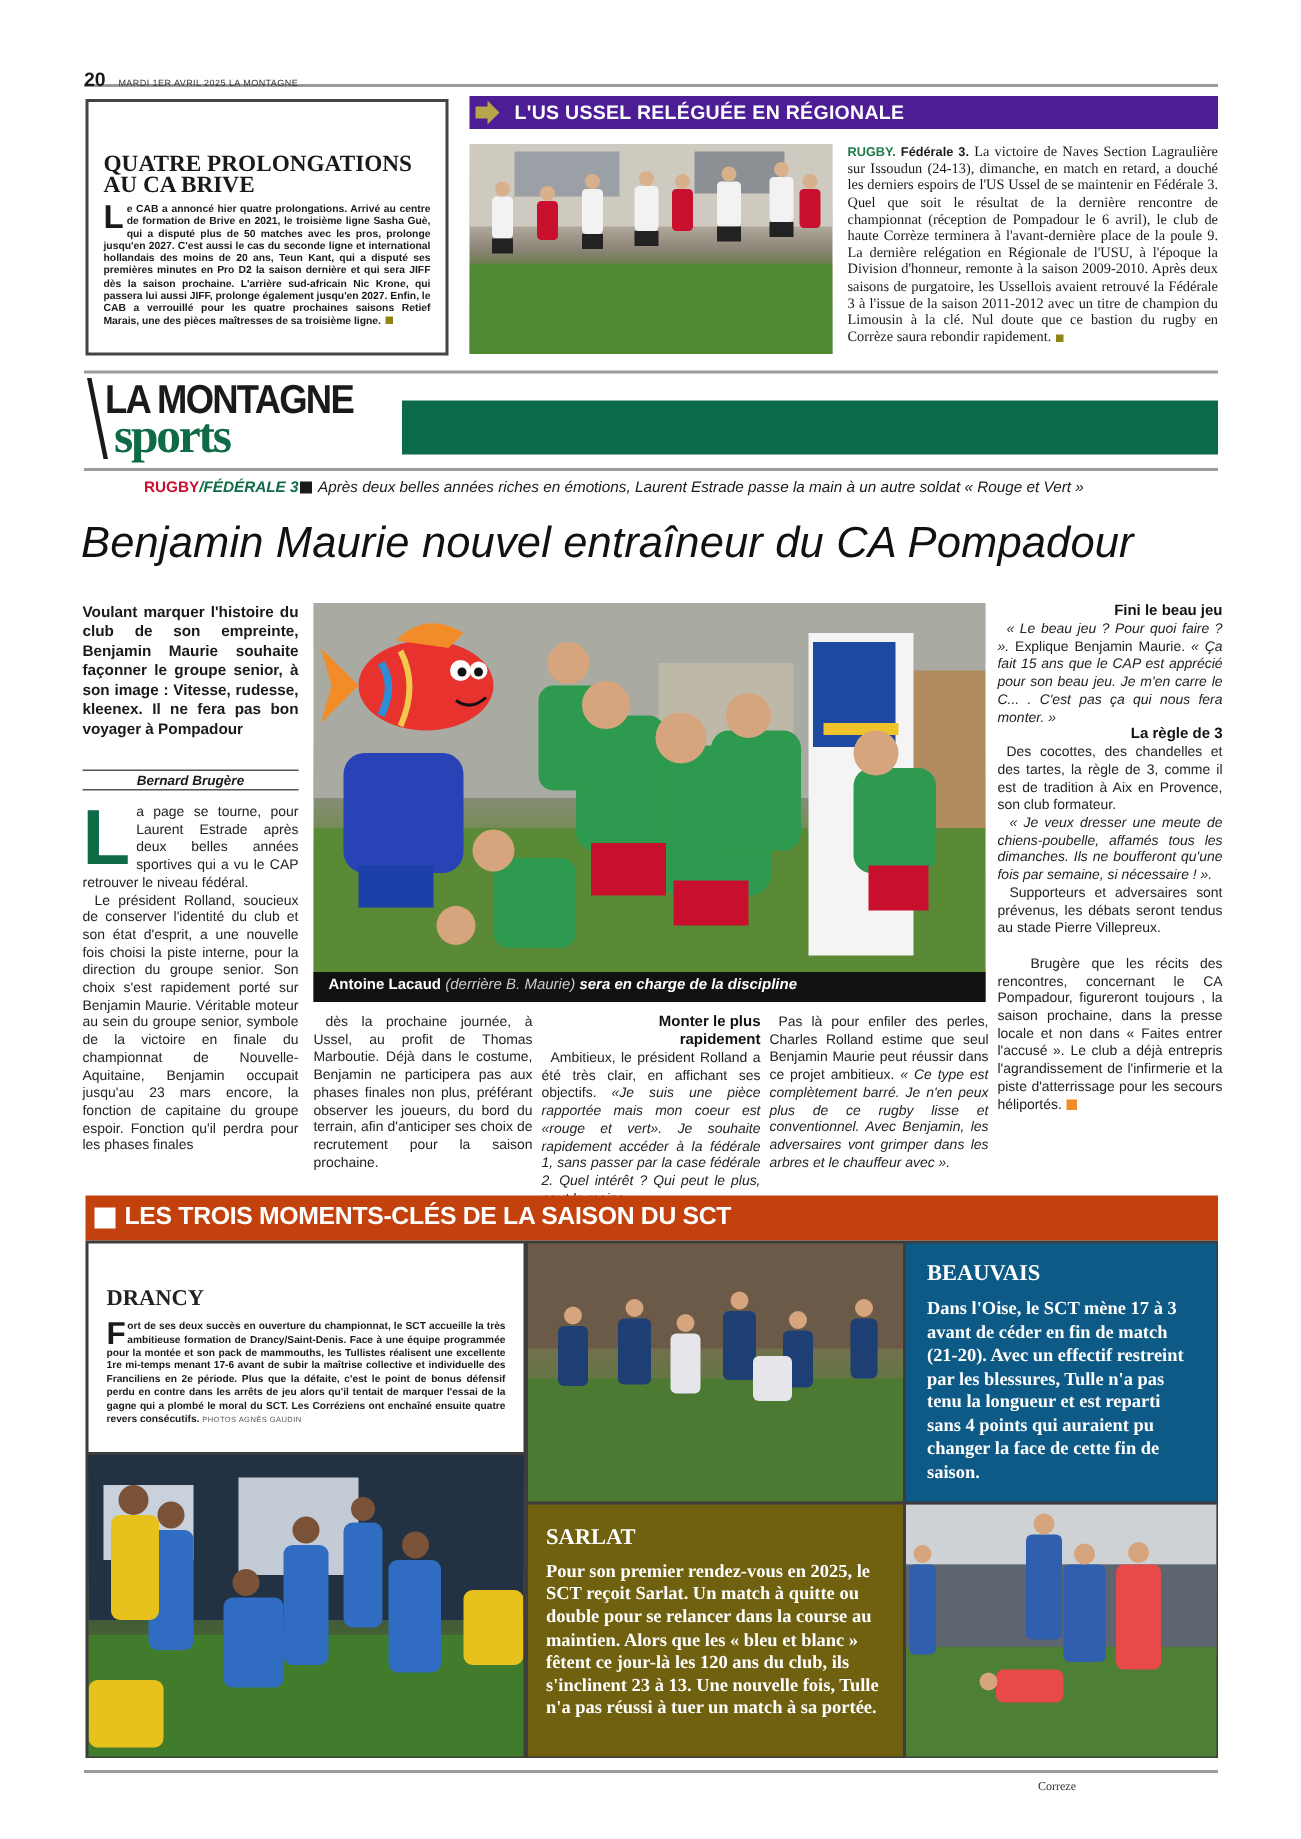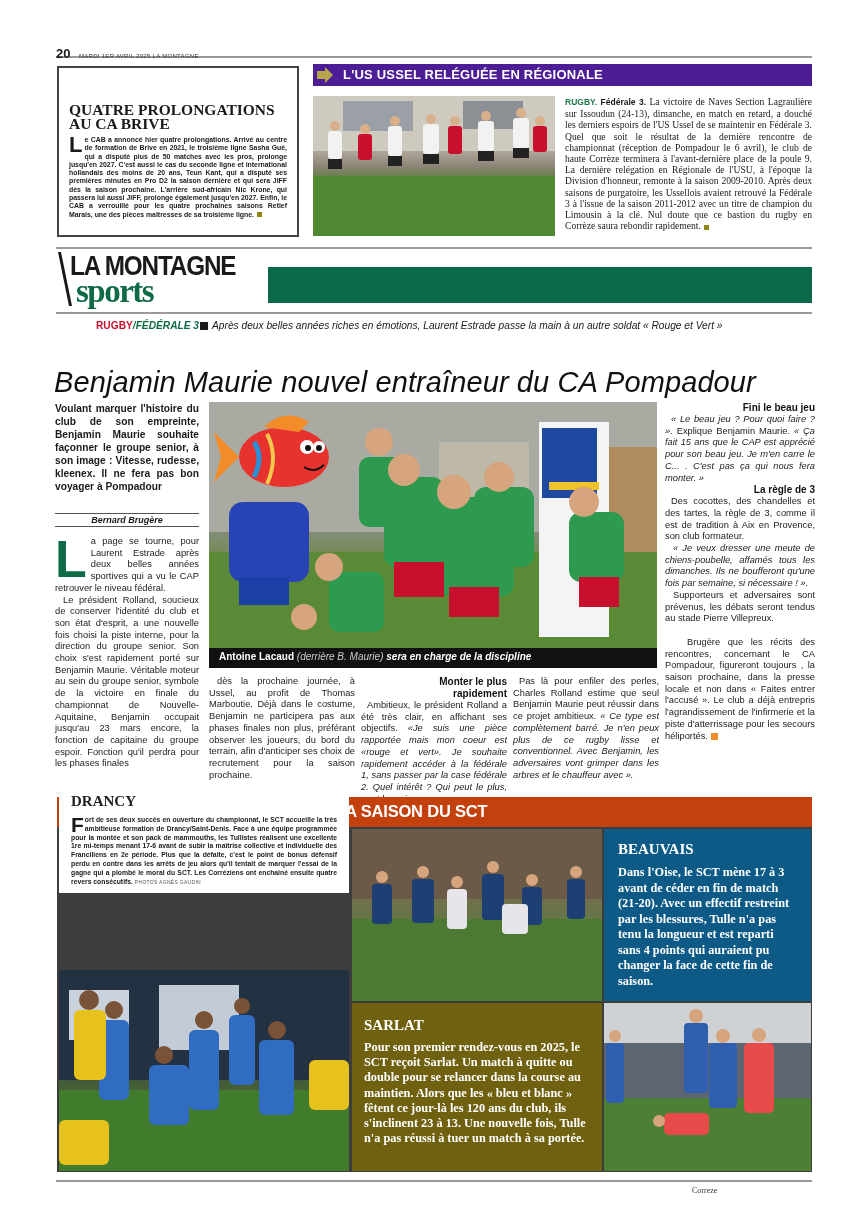--- a/index.html
+++ b/index.html
@@ -38,21 +38,21 @@
   .logo .sp { position: absolute; left: 18px; top: 23px; font-family: "Liberation Serif", serif; font-weight: bold; font-size: 33px; letter-spacing: -1.5px; color: #0f6b46; line-height: 32px; }
   .green-band { left: 268px; top: 267px; width: 544px; height: 36px; background: #0a6a4b; }
   .rule-bot { left: 56px; top: 312px; width: 756px; height: 2px; background: #9a9a9a; }
 
   .kicker-line { left: 56px; top: 320px; width: 760px; font-size: 10.2px; white-space: nowrap; margin-left: 40px; }
   .kicker-line .k1 { color: #c8102e; font-weight: bold; }
   .kicker-line .k2 { color: #0f6b46; font-weight: bold; font-style: italic; }
   .kicker-line .sq { display: inline-block; width: 8px; height: 8px; background: #1a1a1a; margin: 0 4px 0 1px; vertical-align: -0.5px; }
   .kicker-line .txt { font-style: italic; }
 
-  .headline { left: 54px; top: 346px; width: 770px; font-size: 29px; font-style: italic; font-weight: normal; letter-spacing: 0.1px; white-space: nowrap; color: #111; margin-top: 20px; }
+  .headline { left: 54px; top: 346px; width: 770px; font-size: 29px; font-style: italic; font-weight: normal; letter-spacing: 0.1px; white-space: nowrap; color: #111; }
 
   
   .col { font-size: 9.3px; line-height: 11.7px; text-align: justify; color: #222; }
   .lead { left: 55px; top: 402px; width: 144px; font-size: 10.2px; line-height: 13px; font-weight: bold; text-align: justify; }
   .byline { left: 55px; top: 513px; width: 144px; border-top: 1px solid #555; border-bottom: 1px solid #555; text-align: center; font-size: 9px; font-style: italic; font-weight: bold; padding: 1px 0; }
   .col1 { left: 55px; top: 536px; width: 144px; }
   .bigL { float: left; font-size: 52px; line-height: 42px; color: #0f6b46; font-weight: bold; margin: 2px 4px 0 0; }
   .col p + p { text-indent: 8px; }
 
   .photo { left: 209px; top: 402px; width: 448px; height: 266px; overflow: hidden;
@@ -69,21 +69,21 @@
   .col h4 { font-size: 10px; line-height: 12px; font-weight: bold; color: #111; text-align: right; margin-left: 34px; }
   .col .i { font-style: italic; }
   .endsq-o { display: inline-block; width: 7px; height: 7px; background: #f28c28; margin-left: 3px; vertical-align: middle; }
 
   
   .moments-bar { left: 57px; top: 797px; width: 755px; height: 30px; background: #c2410c; color: #fff; }
   .moments-bar .sq { position: absolute; left: 6px; top: 8px; width: 14px; height: 14px; background: #fff; }
   .moments-bar .t { position: absolute; left: 26px; top: 5px; font-size: 16.5px; font-weight: bold; letter-spacing: -0.2px; }
   .moments-frame { left: 57px; top: 827px; width: 755px; height: 345px; background: #3d3d3d; }
 
-  .drancy { left: 59px; top: 787px; width: 290px; height: 106px; background: #fff; padding: 6px 12px; }
+  .drancy { left: 59px; top: 829px; width: 290px; height: 139px; background: #fff; padding: 29px 12px; }
   .drancy h3 { font-family: "Liberation Serif", serif; font-size: 15px; font-weight: bold; color: #222; }
   .drancy p { margin-top: 6px; font-size: 6.8px; line-height: 8.8px; font-weight: bold; text-align: justify; }
   .drancy .credit { font-size: 5px; font-weight: normal; letter-spacing: 0.3px; color: #555; }
   .dropF { float: left; font-size: 21px; line-height: 17px; font-weight: bold; margin-right: 1px; }
 
   .p-center { left: 352px; top: 829px; width: 250px; height: 172px; overflow: hidden;
     background: linear-gradient(180deg, #6c5a48 0%, #7c6a56 30%, #5d7a3e 60%, #3f6c2c 100%); }
   .beauvais { left: 604px; top: 829px; width: 207px; height: 172px; background: #0e5a86; color: #fff; padding: 12px 14px; font-family: "Liberation Serif", serif; }
   .beauvais h3 { font-size: 15px; font-weight: bold; }
   .beauvais p { margin-top: 7px; font-size: 12.3px; line-height: 15.5px; font-weight: bold; }

